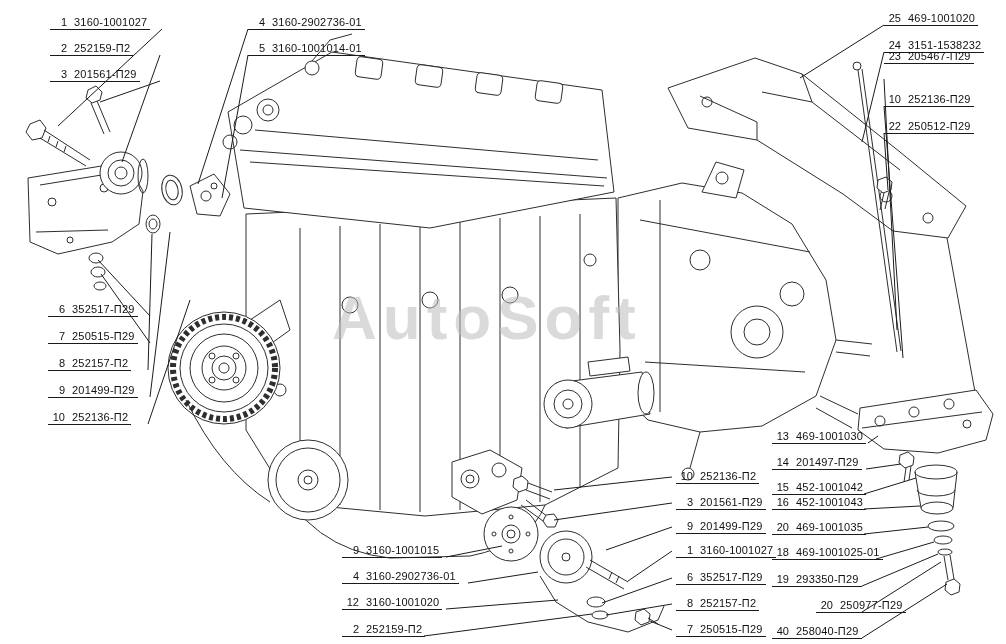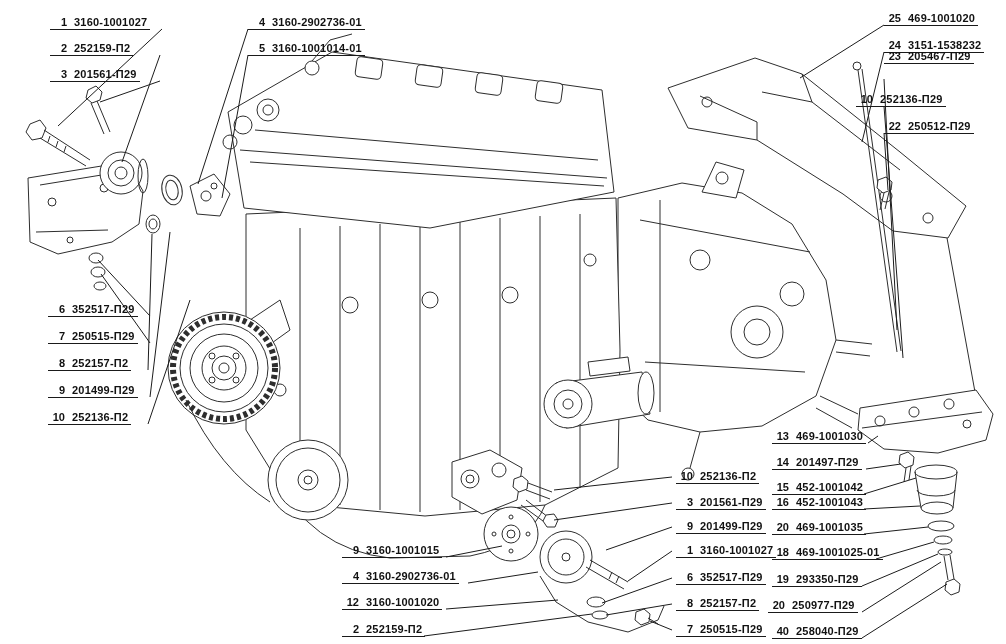--- a/index.html
+++ b/index.html
@@ -1,18 +1,18 @@
 <!DOCTYPE html>
 <html><head>
 <meta charset="utf-8">
 <style>
   html,body{margin:0;padding:0;background:#fff;}
   #page{position:relative;width:1006px;height:644px;background:#ffffff;overflow:hidden;
         font-family:"Liberation Sans",sans-serif;}
-  .lbl{position:absolute;white-space:nowrap;font-size:11px;font-weight:bold;color:#111;
+  .lbl{position:absolute;white-space:nowrap;font-size:11px;font-weight:normal;color:#111;
        border-bottom:1px solid #1a1a1a;padding:0 3px 1px 0;line-height:12px;}
   .lbl .n{display:inline-block;min-width:17px;text-align:right;margin-right:7px;}
   .lbl .c{letter-spacing:.2px;}
   #wm{position:absolute;left:332px;top:282px;font-size:62px;font-weight:bold;
       color:#bcbcbc;opacity:.55;letter-spacing:6px;pointer-events:none;}
   svg{position:absolute;left:0;top:0;}
   .art{stroke:#2e2e2e;stroke-width:1;fill:none;}
   .artf{stroke:#2e2e2e;stroke-width:1;fill:#ffffff;}
   .ld{stroke:#1c1c1c;stroke-width:1;}
 </style>
@@ -211,48 +211,49 @@
       <line class="ld" x1="672" y1="578" x2="602" y2="603"></line>
       <line class="ld" x1="672" y1="604" x2="606" y2="615"></line>
       <line class="ld" x1="672" y1="630" x2="650" y2="621"></line>
       <line class="ld" x1="446" y1="557" x2="502" y2="546"></line>
       <line class="ld" x1="468" y1="583" x2="538" y2="572"></line>
       <line class="ld" x1="446" y1="609" x2="558" y2="600"></line>
       <line class="ld" x1="424" y1="636" x2="592" y2="614"></line>
     </g>
   </svg>
 
+  <div id="wm">AutoSoft</div>
 
   <div class="lbl" style="left:50px;top:16px"><span class="n">1</span><span class="c">3160-1001027</span></div>
   <div class="lbl" style="left:50px;top:42px"><span class="n">2</span><span class="c">252159-П2</span></div>
   <div class="lbl" style="left:50px;top:68px"><span class="n">3</span><span class="c">201561-П29</span></div>
 
   <div class="lbl" style="left:248px;top:16px"><span class="n">4</span><span class="c">3160-2902736-01</span></div>
   <div class="lbl" style="left:248px;top:42px"><span class="n">5</span><span class="c">3160-1001014-01</span></div>
 
   <div class="lbl" style="left:884px;top:12px"><span class="n">25</span><span class="c">469-1001020</span></div>
   <div class="lbl" style="left:884px;top:39px"><span class="n">24</span><span class="c">3151-1538232</span></div>
   <div class="lbl" style="left:884px;top:50px"><span class="n">23</span><span class="c">205467-П29</span></div>
-  <div class="lbl" style="left:856px;top:93px"><span class="n">10</span><span class="c">252136-П29</span></div>
+  <div class="lbl" style="left:884px;top:93px"><span class="n">10</span><span class="c">252136-П29</span></div>
   <div class="lbl" style="left:884px;top:120px"><span class="n">22</span><span class="c">250512-П29</span></div>
 
   <div class="lbl" style="left:48px;top:303px"><span class="n">6</span><span class="c">352517-П29</span></div>
   <div class="lbl" style="left:48px;top:330px"><span class="n">7</span><span class="c">250515-П29</span></div>
   <div class="lbl" style="left:48px;top:357px"><span class="n">8</span><span class="c">252157-П2</span></div>
   <div class="lbl" style="left:48px;top:384px"><span class="n">9</span><span class="c">201499-П29</span></div>
   <div class="lbl" style="left:48px;top:411px"><span class="n">10</span><span class="c">252136-П2</span></div>
 
   <div class="lbl" style="left:772px;top:430px"><span class="n">13</span><span class="c">469-1001030</span></div>
   <div class="lbl" style="left:772px;top:456px"><span class="n">14</span><span class="c">201497-П29</span></div>
   <div class="lbl" style="left:772px;top:481px"><span class="n">15</span><span class="c">452-1001042</span></div>
   <div class="lbl" style="left:772px;top:496px"><span class="n">16</span><span class="c">452-1001043</span></div>
   <div class="lbl" style="left:772px;top:521px"><span class="n">20</span><span class="c">469-1001035</span></div>
   <div class="lbl" style="left:772px;top:546px"><span class="n">18</span><span class="c">469-1001025-01</span></div>
   <div class="lbl" style="left:772px;top:573px"><span class="n">19</span><span class="c">293350-П29</span></div>
-  <div class="lbl" style="left:768px;top:599px"><span class="n">20</span><span class="c">250977-П29</span></div>
+  <div class="lbl" style="left:816px;top:599px"><span class="n">20</span><span class="c">250977-П29</span></div>
   <div class="lbl" style="left:772px;top:625px"><span class="n">40</span><span class="c">258040-П29</span></div>
 
   <div class="lbl" style="left:676px;top:470px"><span class="n">10</span><span class="c">252136-П2</span></div>
   <div class="lbl" style="left:676px;top:496px"><span class="n">3</span><span class="c">201561-П29</span></div>
   <div class="lbl" style="left:676px;top:520px"><span class="n">9</span><span class="c">201499-П29</span></div>
   <div class="lbl" style="left:676px;top:544px"><span class="n">1</span><span class="c">3160-1001027</span></div>
   <div class="lbl" style="left:676px;top:571px"><span class="n">6</span><span class="c">352517-П29</span></div>
   <div class="lbl" style="left:676px;top:597px"><span class="n">8</span><span class="c">252157-П2</span></div>
   <div class="lbl" style="left:676px;top:623px"><span class="n">7</span><span class="c">250515-П29</span></div>
 

